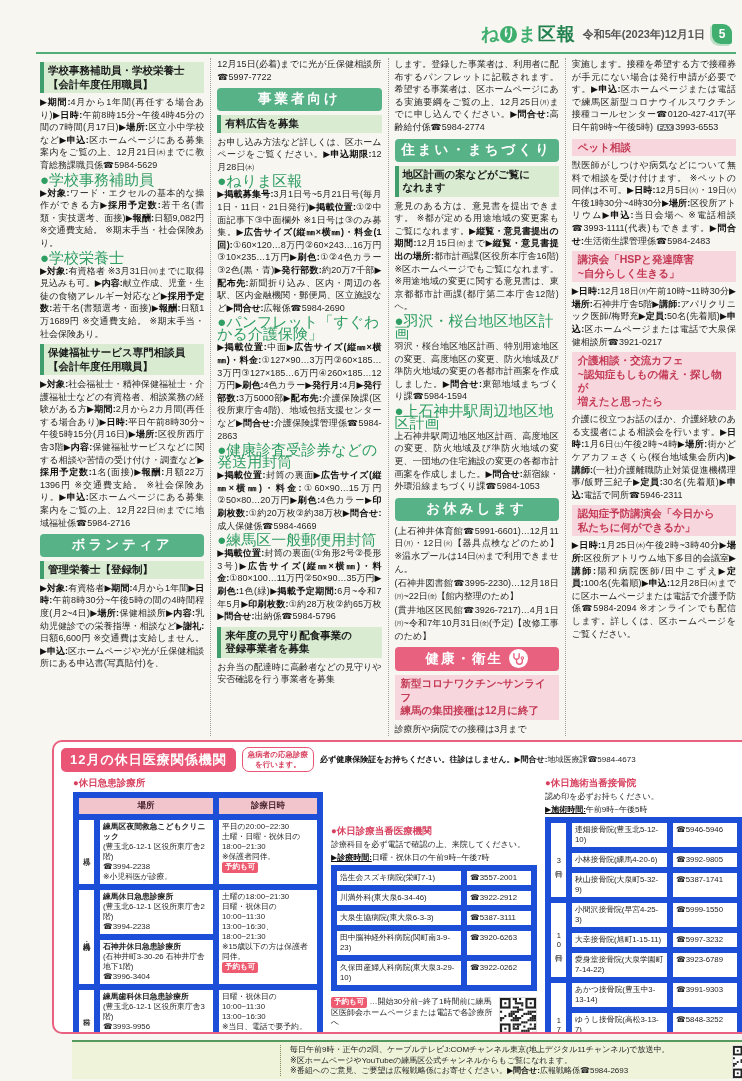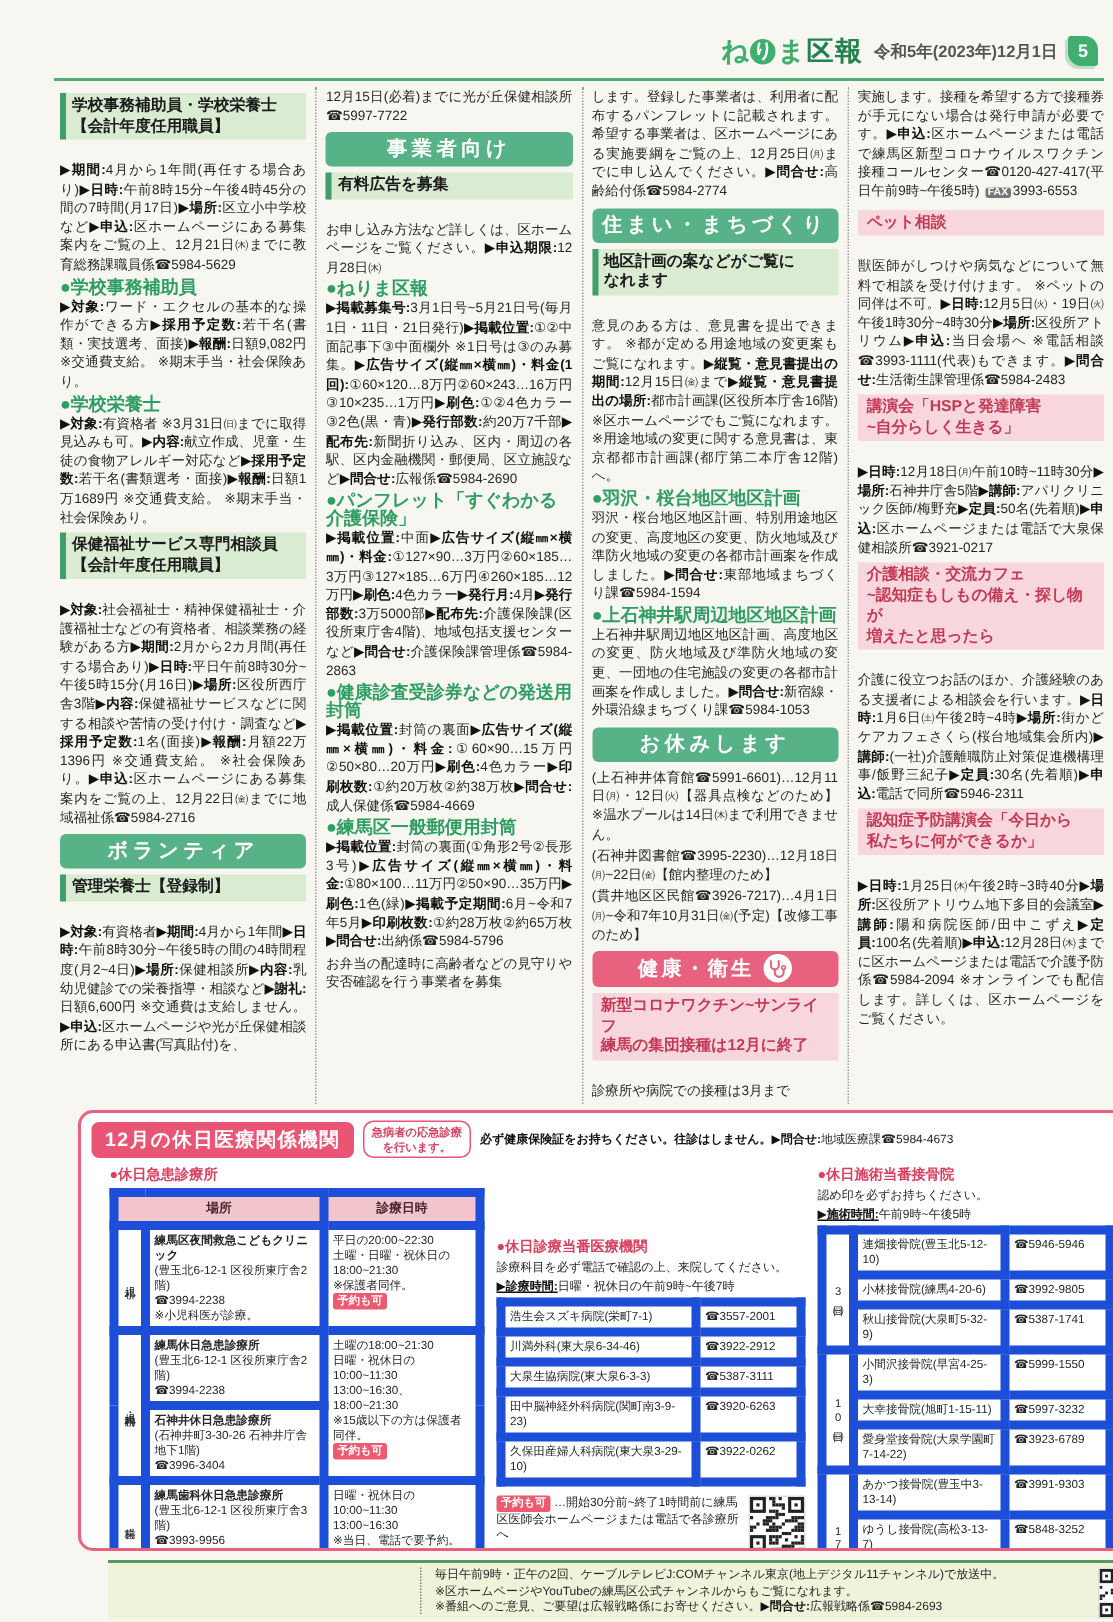--- a/index.html
+++ b/index.html
@@ -20,23 +20,23 @@
   .columns{position:absolute;top:58px;left:40px;width:696px;height:678px;display:flex;overflow:hidden;}
   .col{flex:1;padding:0 6px;overflow:hidden;}
   .col:first-child{padding-left:0;}
   .col:last-child{padding-right:0;}
   .col + .col{border-left:1px dotted #98a39a;}
 
   .para{font-size:9px;line-height:12.6px;text-align:justify;margin:0 0 2px;}
   .para b.lbl{color:#111;}
   .band{background:#57b287;color:#fff;text-align:center;font-size:13.5px;font-weight:bold;border-radius:4px;padding:2px 0 3px;margin:5px 0 4px;letter-spacing:3px;}
   .band.pink{background:#e8617f;display:flex;align-items:center;justify-content:center;gap:6px;letter-spacing:2px;}
-  .subhead{background:#d9ecd2;border-left:4px solid #3f9e6b;font-weight:bold;font-size:10.5px;line-height:13.5px;padding:2px 4px;margin:4px 0 14px;color:#1b1b1b;}
+  .subhead{background:#d9ecd2;border-left:4px solid #3f9e6b;font-weight:bold;font-size:10.5px;line-height:13.5px;padding:2px 4px;margin:4px 0 3px;color:#1b1b1b;}
   .subhead.pink{background:#f8d6dd;border-left:none;color:#c43a55;padding-left:6px;}
-  .bullet{color:#2f9e63;font-weight:bold;font-size:12px;line-height:12px;margin:1px 0 1px;}
+  .bullet{color:#2f9e63;font-weight:normal;font-size:15px;line-height:12px;margin:1px 0 1px;}
   .fax{background:#777;color:#fff;font-size:7px;font-weight:bold;padding:0 2px;border-radius:2px;margin:0 1px;}
   .steth{background:#fff;border-radius:50%;width:19px;height:19px;display:inline-flex;align-items:center;justify-content:center;}
 
   
   .medical{position:absolute;left:52px;top:740px;width:700px;height:294px;box-sizing:border-box;border:2px solid #ea6080;border-radius:10px;background:#fff;padding:5px 7px;overflow:hidden;}
   .med-head{display:flex;align-items:center;gap:6px;}
   .med-title{background:#ea5576;color:#fff;font-weight:bold;font-size:13px;padding:3px 9px;border-radius:5px;letter-spacing:1px;white-space:nowrap;}
   .med-badge{border:1.5px solid #ea5576;color:#d8415f;border-radius:7px;font-size:7.5px;font-weight:bold;padding:2px 5px;line-height:9.5px;white-space:nowrap;background:#fff;text-align:center;}
   .med-note{font-size:8px;flex:1;line-height:10px;}
   .med-note b{color:#111;}
@@ -104,20 +104,21 @@
         <div class="subhead">有料広告を募集</div>
         <div class="para">お申し込み方法など詳しくは、区ホームページをご覧ください。<b class="lbl">▶申込期限:</b>12月28日㈭</div>
         <div class="bullet">●ねりま区報</div>
         <div class="para"><b class="lbl">▶掲載募集号:</b>3月1日号~5月21日号(毎月1日・11日・21日発行)<b class="lbl">▶掲載位置:</b>①②中面記事下③中面欄外 ※1日号は③のみ募集。<b class="lbl">▶広告サイズ(縦㎜×横㎜)・料金(1回):</b>①60×120…8万円②60×243…16万円③10×235…1万円<b class="lbl">▶刷色:</b>①②4色カラー③2色(黒・青)<b class="lbl">▶発行部数:</b>約20万7千部<b class="lbl">▶配布先:</b>新聞折り込み、区内・周辺の各駅、区内金融機関・郵便局、区立施設など<b class="lbl">▶問合せ:</b>広報係☎5984-2690</div>
         <div class="bullet">●パンフレット「すぐわかる介護保険」</div>
         <div class="para"><b class="lbl">▶掲載位置:</b>中面<b class="lbl">▶広告サイズ(縦㎜×横㎜)・料金:</b>①127×90…3万円②60×185…3万円③127×185…6万円④260×185…12万円<b class="lbl">▶刷色:</b>4色カラー<b class="lbl">▶発行月:</b>4月<b class="lbl">▶発行部数:</b>3万5000部<b class="lbl">▶配布先:</b>介護保険課(区役所東庁舎4階)、地域包括支援センターなど<b class="lbl">▶問合せ:</b>介護保険課管理係☎5984-2863</div>
         <div class="bullet">●健康診査受診券などの発送用封筒</div>
         <div class="para"><b class="lbl">▶掲載位置:</b>封筒の裏面<b class="lbl">▶広告サイズ(縦㎜×横㎜)・料金:</b>①60×90…15万円②50×80…20万円<b class="lbl">▶刷色:</b>4色カラー<b class="lbl">▶印刷枚数:</b>①約20万枚②約38万枚<b class="lbl">▶問合せ:</b>成人保健係☎5984-4669</div>
         <div class="bullet">●練馬区一般郵便用封筒</div>
         <div class="para"><b class="lbl">▶掲載位置:</b>封筒の裏面(①角形2号②長形3号)<b class="lbl">▶広告サイズ(縦㎜×横㎜)・料金:</b>①80×100…11万円②50×90…35万円<b class="lbl">▶刷色:</b>1色(緑)<b class="lbl">▶掲載予定期間:</b>6月~令和7年5月<b class="lbl">▶印刷枚数:</b>①約28万枚②約65万枚<b class="lbl">▶問合せ:</b>出納係☎5984-5796</div>
+        <div class="subhead">来年度の見守り配食事業の<br>登録事業者を募集</div>
         <div class="para">お弁当の配達時に高齢者などの見守りや安否確認を行う事業者を募集</div>
       </div>
     <div class="col">
         <div class="para">します。登録した事業者は、利用者に配布するパンフレットに記載されます。希望する事業者は、区ホームページにある実施要綱をご覧の上、12月25日㈪までに申し込んでください。<b class="lbl">▶問合せ:</b>高齢給付係☎5984-2774</div>
         <div class="band">住まい・まちづくり</div>
         <div class="subhead">地区計画の案などがご覧に<br>なれます</div>
         <div class="para">意見のある方は、意見書を提出できます。 ※都が定める用途地域の変更案もご覧になれます。<b class="lbl">▶縦覧・意見書提出の期間:</b>12月15日㈮まで<b class="lbl">▶縦覧・意見書提出の場所:</b>都市計画課(区役所本庁舎16階) ※区ホームページでもご覧になれます。 ※用途地域の変更に関する意見書は、東京都都市計画課(都庁第二本庁舎12階)へ。</div>
         <div class="bullet">●羽沢・桜台地区地区計画</div>
         <div class="para">羽沢・桜台地区地区計画、特別用途地区の変更、高度地区の変更、防火地域及び準防火地域の変更の各都市計画案を作成しました。<b class="lbl">▶問合せ:</b>東部地域まちづくり課☎5984-1594</div>
         <div class="bullet">●上石神井駅周辺地区地区計画</div>

